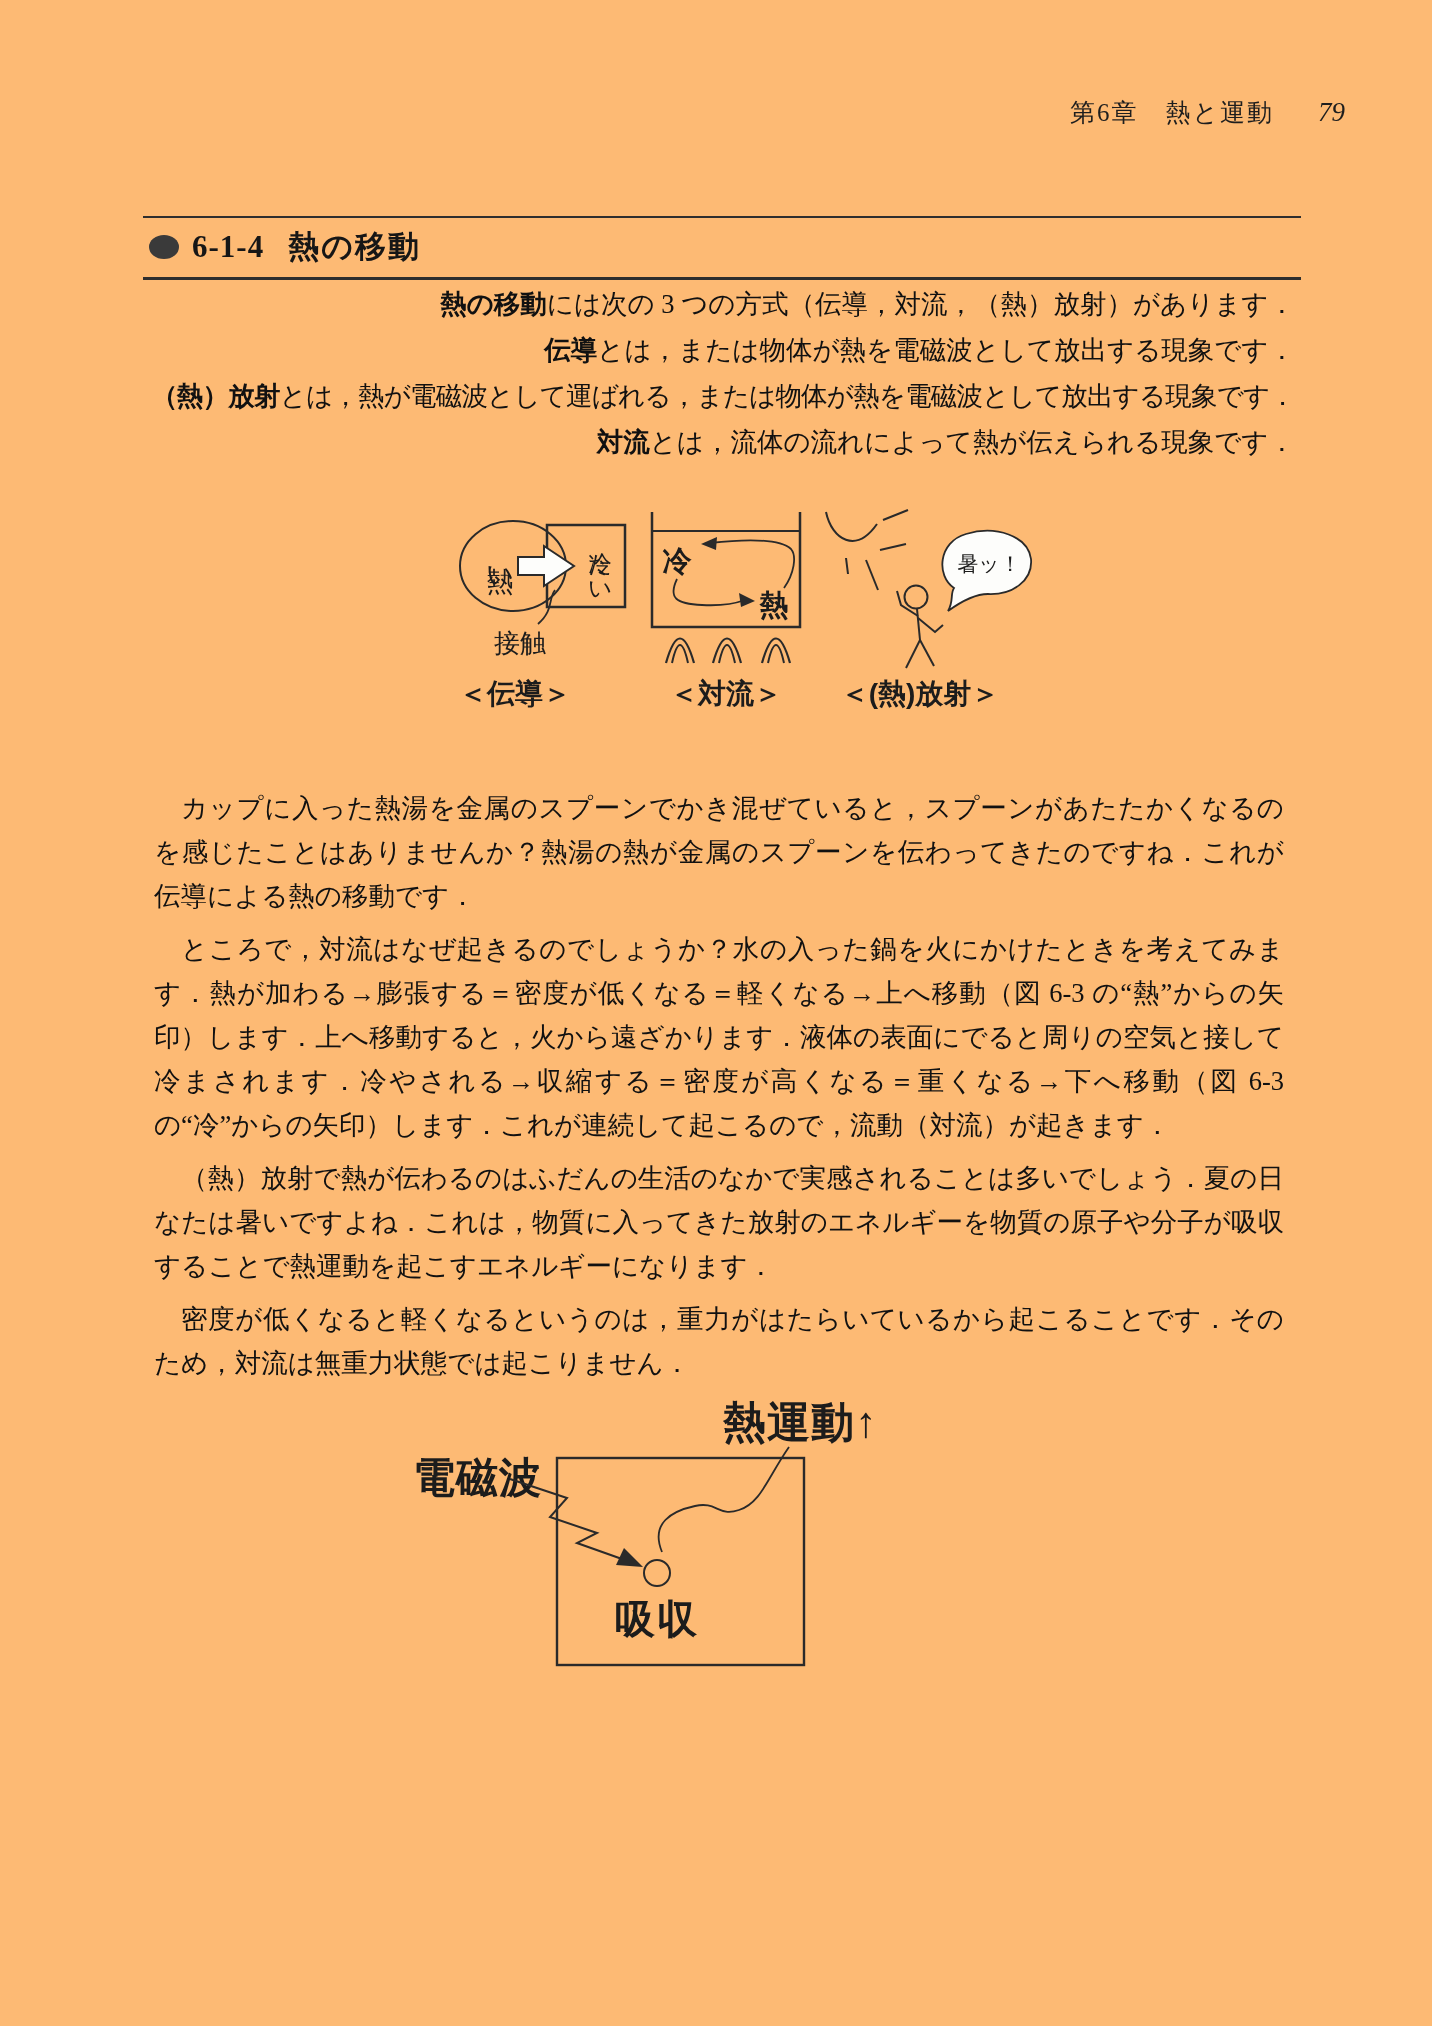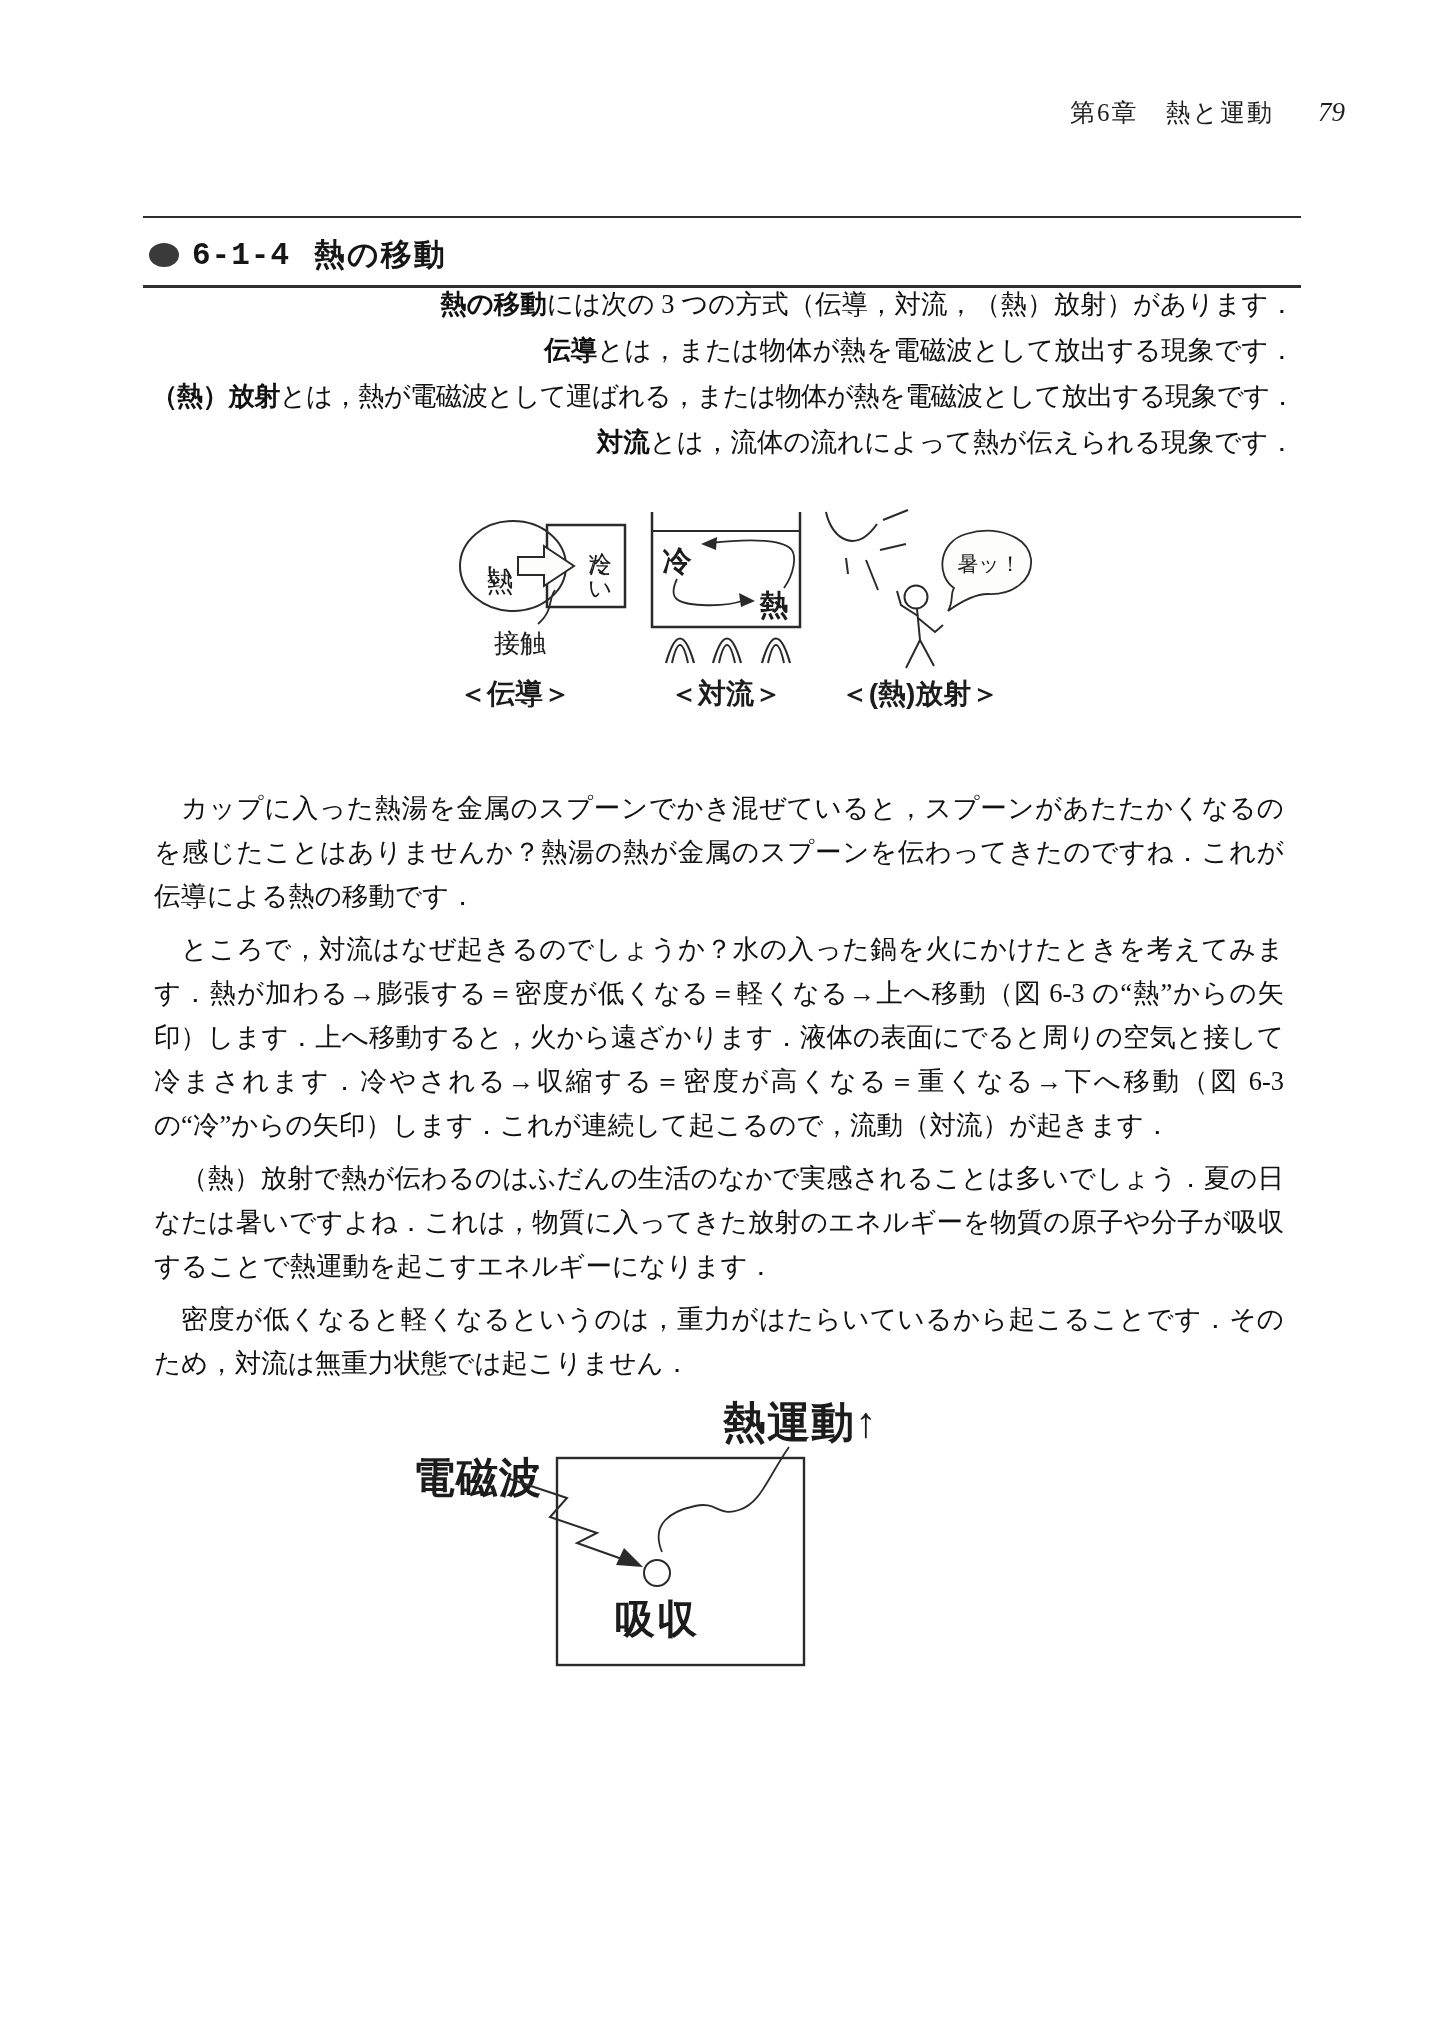--- a/index.html
+++ b/index.html
@@ -1,39 +1,39 @@
 <!DOCTYPE html>
 <html><head>
 <meta charset="utf-8">
 <style>
   html,body { margin:0; padding:0; }
   body { background:#e8e8e8; }
   .page {
     position:relative; width:1432px; height:2026px;
-    background:#ffffff; overflow:hidden;
+    background:#fdba74; overflow:hidden;
     font-family:"Liberation Serif","DejaVu Serif",serif;
     color:#161616;
   }
   
   .page-header {
     position:absolute; top:96px; right:87px;
     font-size:25px; letter-spacing:2px; color:#1e1e1e;
     white-space:nowrap;
   }
   .page-header .pageno {
     display:inline-block; margin-left:44px;
     font-style:italic; font-size:27px; letter-spacing:0;
   }
   
   .section-heading {
     position:absolute; left:143px; top:216px; width:1152px;
     border-top:2px solid #2e2e2e; border-bottom:3px solid #2e2e2e;
-    padding:16px 0 9px 6px;
+    padding:8px 0 9px 6px;
     display:flex; align-items:center;
-    font-family:Liberation Mono, monospace;
+    font-family:Liberation Serif, serif;
   }
   .section-heading .bullet {
     width:30px; height:24px; border-radius:50%;
     background:#3a3a3a; margin-right:13px; flex:0 0 auto;
   }
   .section-heading .num {
     font-weight:bold; font-size:31px; letter-spacing:1px;
   }
   .section-heading .ttl {
     font-weight:bold; font-size:31px; margin-left:24px; letter-spacing:2px;

